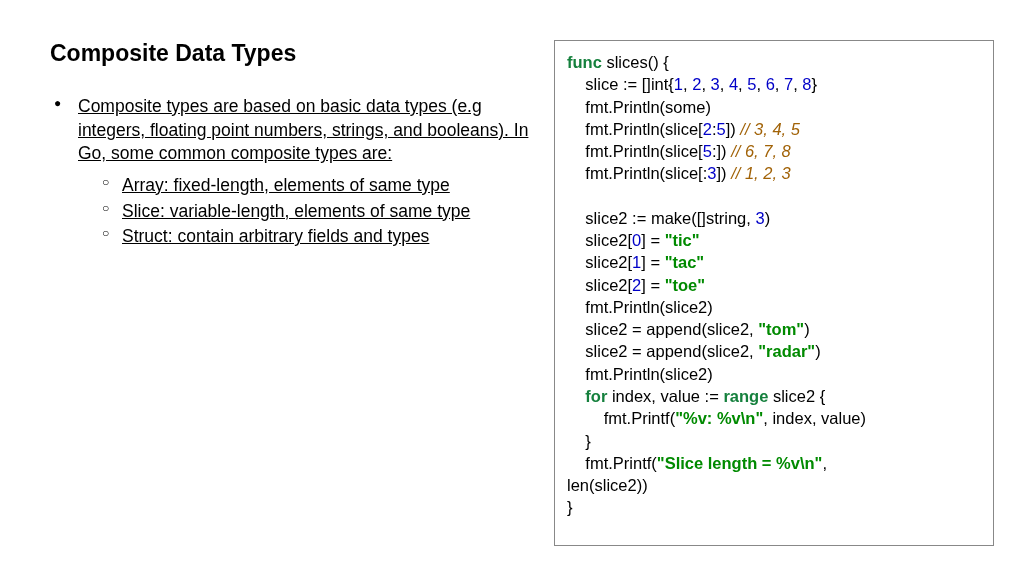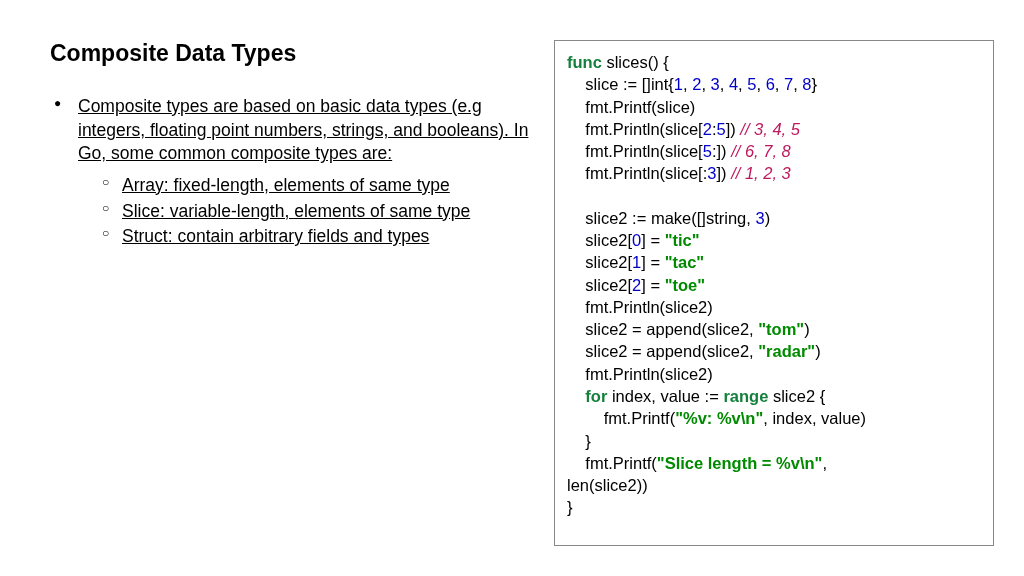--- a/index.html
+++ b/index.html
@@ -60,42 +60,42 @@
     padding: 10px 12px;
     font-family: Arial, Helvetica, sans-serif;
     font-size: 16.5px;
     line-height: 1.35;
     white-space: pre;
     overflow: hidden;
   }
   .kw { color: #15803d; font-weight: bold; }
   .num { color: #0000c8; }
   .str { color: #008a00; font-weight: bold; }
-  .cmt { color: #be185d; font-style: italic; }
+  .cmt { color: #a16207; font-style: italic; }
 </style>
 </head>
 <body>
 
 <div class="left">
   <div class="title">Composite Data Types</div>
   <ul class="outer">
     <li>
       <span>Composite types are based on basic data types (e.g integers, floating point numbers, strings, and booleans). In Go, some common composite types are:</span>
       <ul class="inner">
         <li>Array: fixed-length, elements of same type</li>
         <li>Slice: variable-length, elements of same type</li>
         <li>Struct: contain arbitrary fields and types</li>
       </ul>
     </li>
   </ul>
 </div>
 
 <div class="right"><span class="kw">func</span><span> slices() {</span>
 <span>    slice := []int{</span><span class="num">1</span>, <span class="num">2</span>, <span class="num">3</span>, <span class="num">4</span>, <span class="num">5</span>, <span class="num">6</span>, <span class="num">7</span>, <span class="num">8</span><span>}</span>
-<span>    fmt.Printf(slice)</span>
+<span>    fmt.Println(some)</span>
 <span>    fmt.Println(slice[</span><span class="num">2</span><span>:</span><span class="num">5</span><span>]) </span><span class="cmt">// 3, 4, 5</span>
 <span>    fmt.Println(slice[</span><span class="num">5</span><span>:]) </span><span class="cmt">// 6, 7, 8</span>
 <span>    fmt.Println(slice[:</span><span class="num">3</span><span>]) </span><span class="cmt">// 1, 2, 3</span>
 
 <span>    slice2 := make([]string, </span><span class="num">3</span><span>)</span>
 <span>    slice2[</span><span class="num">0</span><span>] = </span><span class="str">"tic"</span>
 <span>    slice2[</span><span class="num">1</span><span>] = </span><span class="str">"tac"</span>
 <span>    slice2[</span><span class="num">2</span><span>] = </span><span class="str">"toe"</span>
 <span>    fmt.Println(slice2)</span>
 <span>    slice2 = append(slice2, </span><span class="str">"tom"</span><span>)</span>

